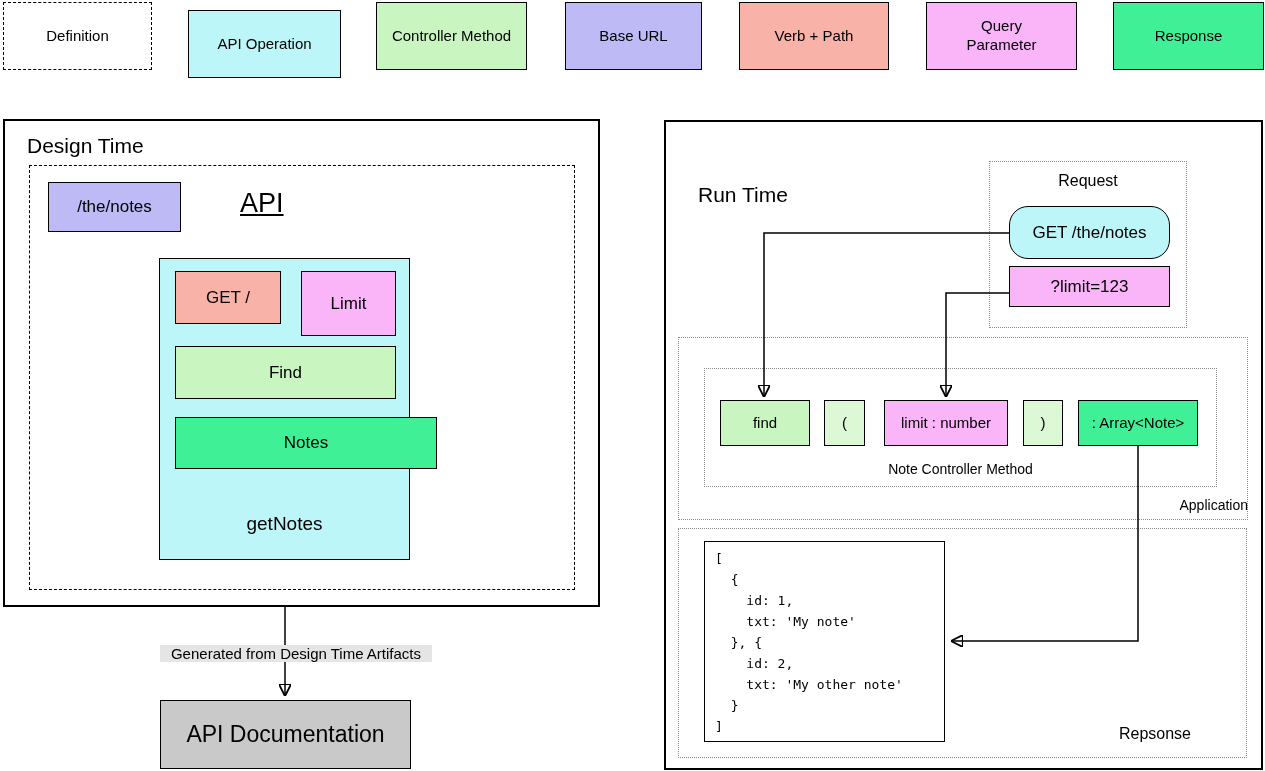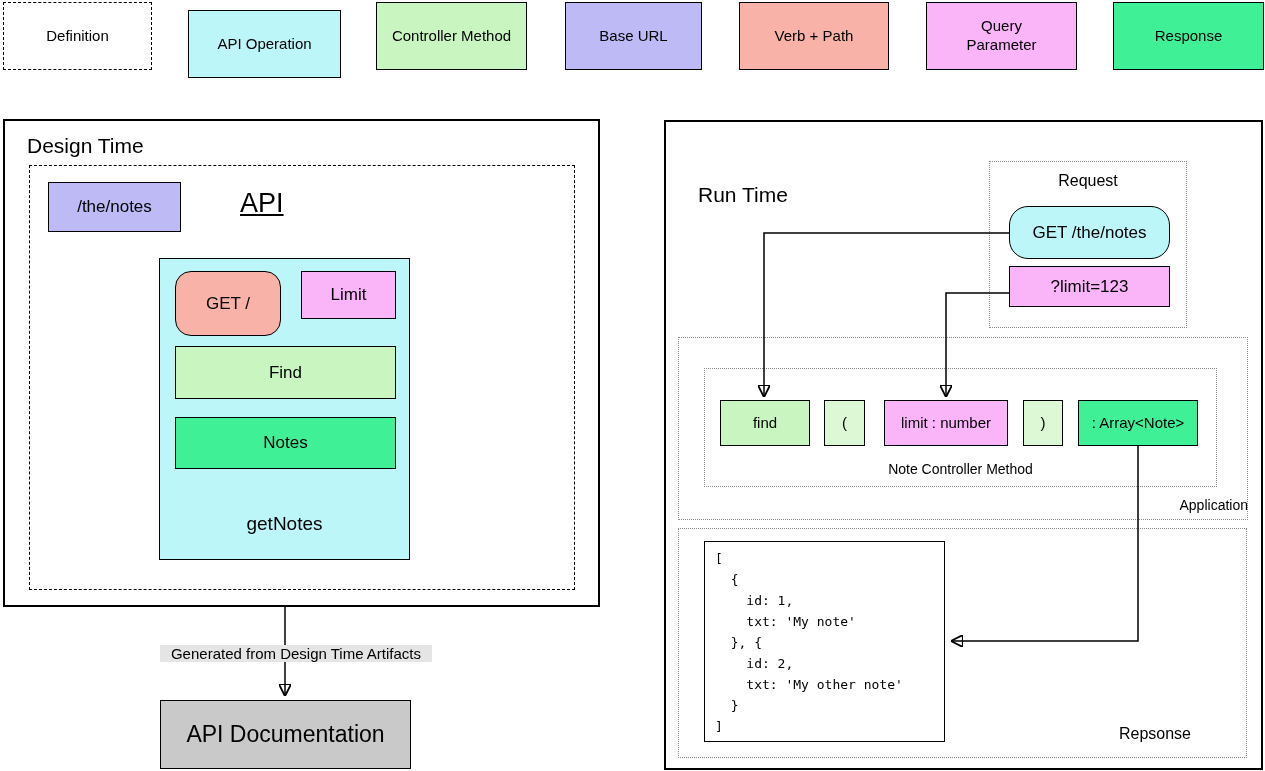--- a/index.html
+++ b/index.html
@@ -38,24 +38,24 @@
   #lg-query span{display:inline-block;max-width:86px;}
   #lg-resp{left:1113px;width:151px;}
 
   
   #dt-panel{left:3px;top:119px;width:597px;height:488px;}
   #dt-title{left:27px;top:134px;}
   #dt-dashed{left:29px;top:165px;width:546px;height:425px;}
   #dt-baseurl{left:48px;top:182px;width:133px;height:50px;}
   #dt-api-label{left:240px;top:188px;font-size:27px;text-decoration:underline;}
   #dt-op{left:159px;top:258px;width:251px;height:302px;}
-  #dt-verb{left:175px;top:271px;width:106px;height:65px;border-radius:16px;}
-  #dt-limit{left:301px;top:271px;width:95px;height:48px;}
+  #dt-verb{left:175px;top:271px;width:106px;height:53px;}
+  #dt-limit{left:301px;top:271px;width:95px;height:65px;}
   #dt-find{left:175px;top:346px;width:221px;height:53px;}
-  #dt-notes{left:175px;top:417px;width:221px;height:52px;}
+  #dt-notes{left:175px;top:417px;width:262px;height:52px;}
   #dt-opname{left:159px;top:513px;width:251px;text-align:center;font-size:19px;position:absolute;}
   #dt-arrow-label{left:160px;top:645px;width:272px;text-align:center;font-size:15px;
     position:absolute;background:#e5e5e5;z-index:3;}
   #dt-doc{left:160px;top:700px;width:251px;height:69px;font-size:23px;}
 
   
   #rt-panel{left:664px;top:120px;width:599px;height:650px;}
   #rt-title{left:698px;top:135px;margin-top:48px;}
   #rt-request{left:989px;top:161px;width:198px;height:167px;}
   #rt-request-label{left:989px;top:172px;width:198px;text-align:center;font-size:16px;position:absolute;}

